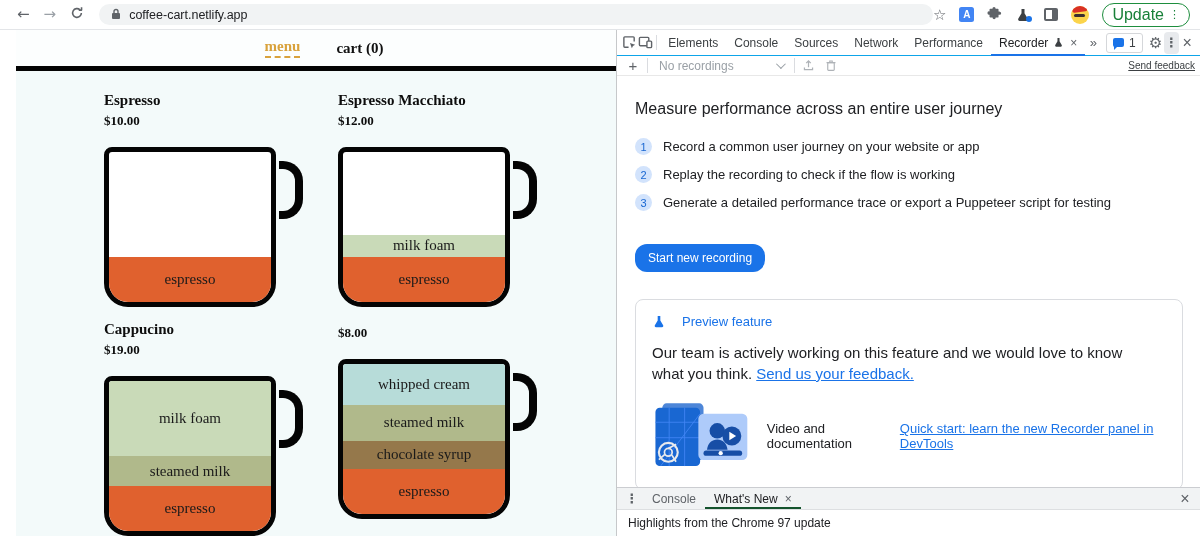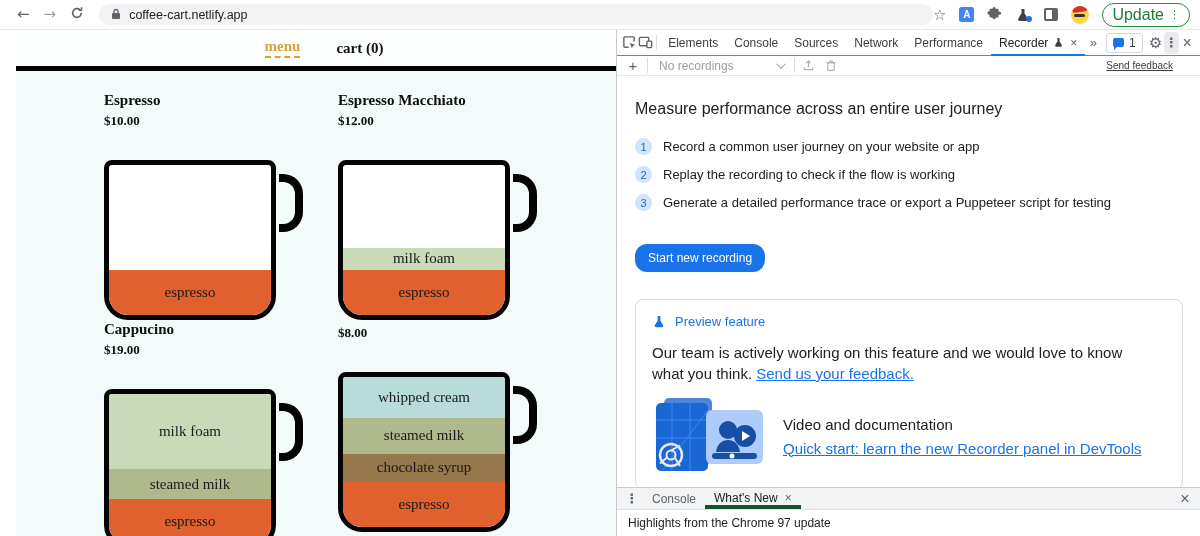--- a/index.html
+++ b/index.html
@@ -44,21 +44,21 @@
   .cart-link { color:#111; font-weight:bold; font-size:15px; cursor:pointer; text-decoration:none; }
   .black-bar { height:5px; background:#040404; }
   .coffee-body { position:relative; height:465px; font-family:"Liberation Serif", serif; }
   .item { position:absolute; width:206px; }
   .item.p0 { left:88px; top:21px; }
   .item.p1 { left:322px; top:21px; }
   .item.p2 { left:88px; top:250px; }
   .item.p3 { left:322px; top:250px; }
   .item h3 { font-size:15px; font-weight:bold; color:#0d0d0d; }
   .item .price { font-size:13px; font-weight:bold; color:#0d0d0d; margin-top:4px; }
-  .cup-wrap { position:relative; width:172px; margin-top:31px;text-align:right; }
+  .cup-wrap { position:relative; width:172px; margin-top:18px;text-align:right; }
   .handle { position:absolute; right:-27px; top:14px; width:24px; height:58px;
     border:8px solid #040404; border-left:none; border-radius:0 20px 20px 0; }
   .cup { position:relative; z-index:1; width:172px; height:160px; background:#fff;
     border:5px solid #040404; border-radius:8px 8px 24px 24px; overflow:hidden;
     display:flex; flex-direction:column; justify-content:flex-end; cursor:pointer; }
   .layer { width:100%; display:flex; align-items:center; justify-content:center; }
   .layer span { font-size:15px; color:#1a1a1a; }
 
   
   .devtools { position:absolute; top:30px; left:616px; width:584px; height:506px; background:#fff;
@@ -77,43 +77,43 @@
     border-top-color:#1a73e8; border-left-color:#1a73e8; }
   .ic-gear::before { content:"⚙"; font-size:15px; color:#5f6368; font-family:"DejaVu Sans",sans-serif; }
   .ic-dots::before { content:"⋮"; font-size:13px; color:#5f6368; font-weight:bold; font-family:"DejaVu Sans",sans-serif; }
   .dots-bg { background:#e8eaed; border-radius:4px; }
   .ic-close::before { content:"×"; font-size:16px; color:#5f6368; }
   .dt-toolbar2 { height:20px; display:flex; align-items:center; border-bottom:1px solid #e8e8e8; padding:0 5px; }
   .ic-plus::before { content:"+"; font-size:15px; color:#5f6368; }
   .no-rec { color:#9aa0a6; display:flex; align-items:center; gap:42px; padding:0 8px; }
   .chev-down { width:7px; height:7px; border-right:1.5px solid #9aa0a6; border-bottom:1.5px solid #9aa0a6;
     transform:rotate(45deg) translateY(-2px); }
-  .send-feedback { margin-left:auto; margin-right:22px; font-size:10px; color:#3c4043;
+  .send-feedback { margin-left:auto; margin-right:0; font-size:10px; color:#3c4043;
     text-decoration:underline; cursor:pointer; }
 
   .dt-main { padding:24px 18px 0 18px; }
   .dt-main h1 { font-size:16px; font-weight:400; color:#202124; margin-bottom:20px; }
   .step { display:flex; align-items:center; gap:11px; margin-bottom:11px; }
   .step-badge { width:17px; height:17px; border-radius:50%; background:#d2e3fc; color:#1967d2;
     font-size:11px; display:flex; align-items:center; justify-content:center; flex:none; }
   .step-text { font-size:13px; color:#202124; }
   .start-btn { margin-top:22px; background:#1a73e8; color:#fff; border:none; border-radius:12px;
     font-size:12px; padding:7px 13px; cursor:pointer; font-family:inherit; }
   .preview-card { margin-top:27px; width:548px; border:1px solid #dadce0; border-radius:8px; padding:14px 16px 15px; }
-  .preview-head { display:flex; align-items:center; gap:9px; color:#1a73e8; font-size:13px; }
+  .preview-head { display:flex; align-items:center; gap:16px; color:#1a73e8; font-size:13px; }
   .preview-body { margin-top:13px; font-size:15px; line-height:21px; color:#202124; width:98%; }
   a.blue-link { color:#1a73e8; text-decoration:underline; cursor:pointer; }
   .media-row { margin-top:14px; display:flex; align-items:center; gap:16px; }
-  .media-text { display:flex; flex-direction:column; gap:7px; font-size:15px; color:#202124; }
+  .media-text { display:flex; gap:7px; font-size:13px; color:#202124; }
 
   .drawer { position:absolute; left:0; right:0; bottom:0; height:49px; }
   .drawer-bar { height:23px; background:#f1f3f4; border-top:1px solid #cbcdd1; border-bottom:1px solid #dddfe1;
     display:flex; align-items:center; padding:0 4px; }
   .drawer-tab { height:100%; display:flex; align-items:center; padding:0 9px; color:#5f6368; cursor:pointer; }
-  .drawer-tab.active { color:#202124; border-bottom:4px solid #14532d; gap:6px; padding-top:2px; }
+  .drawer-tab.active { color:#202124; border-bottom:2px solid #14532d; gap:6px; padding-top:2px; }
   .drawer-content { height:25px; background:#fff; display:flex; align-items:center; padding:0 11px;
     font-size:12px; color:#202124; }
   .spacer { flex:1; }
 </style>
 </head>
 <body>
 
 <div class="stage">
 
   <header class="browser-bar">

